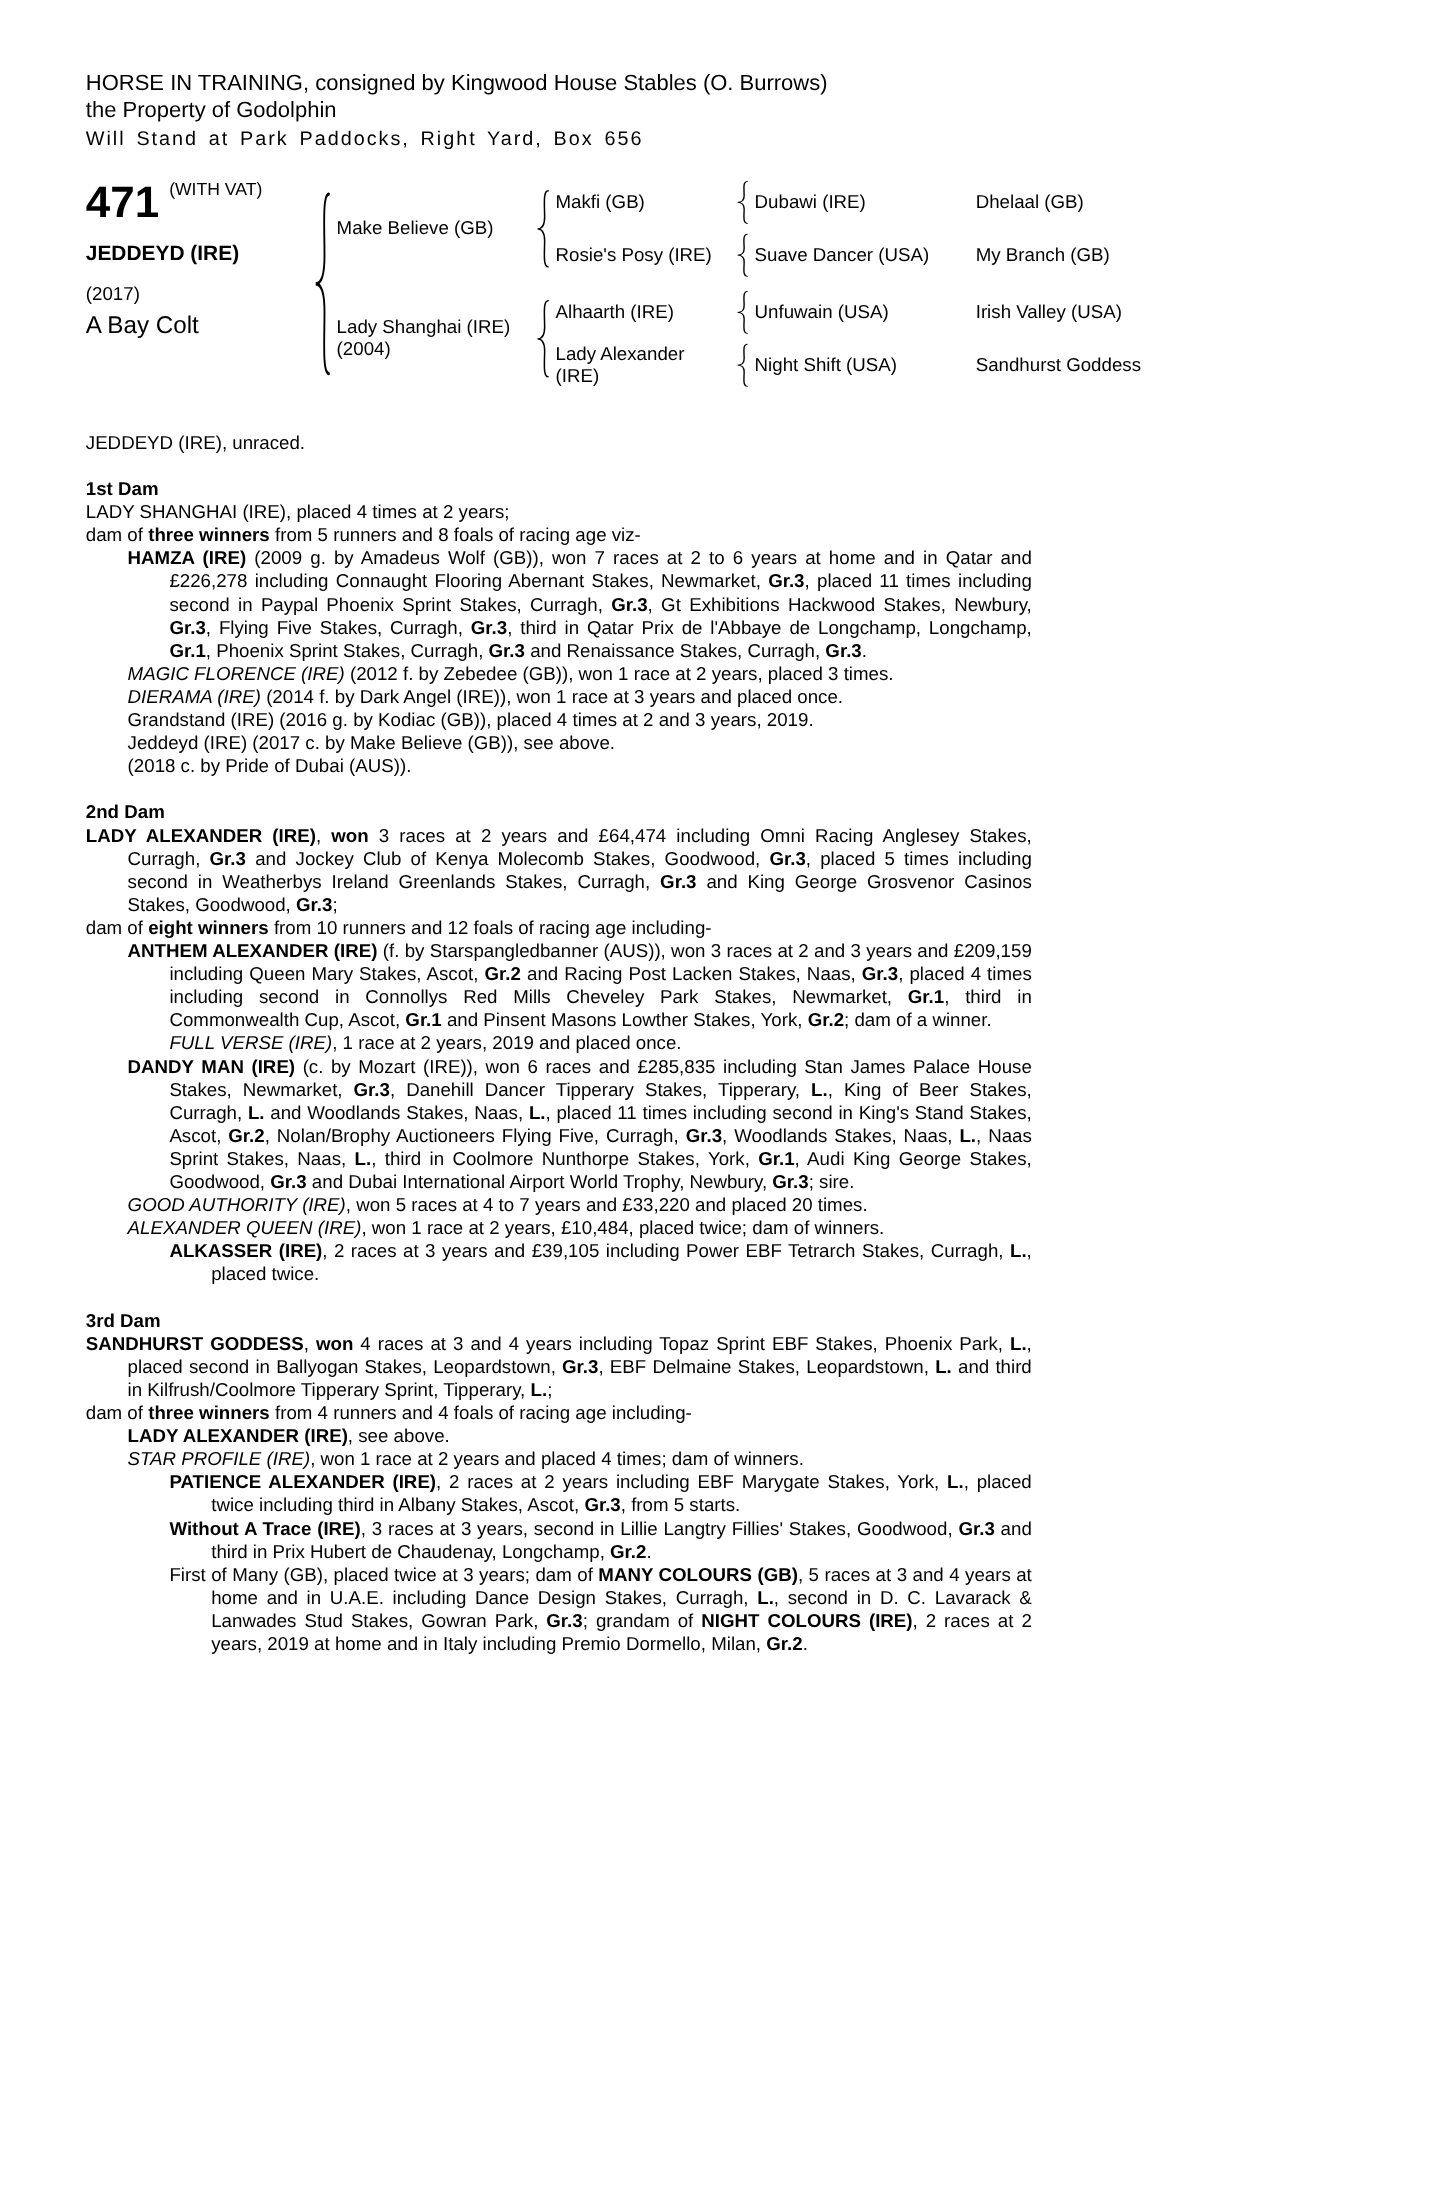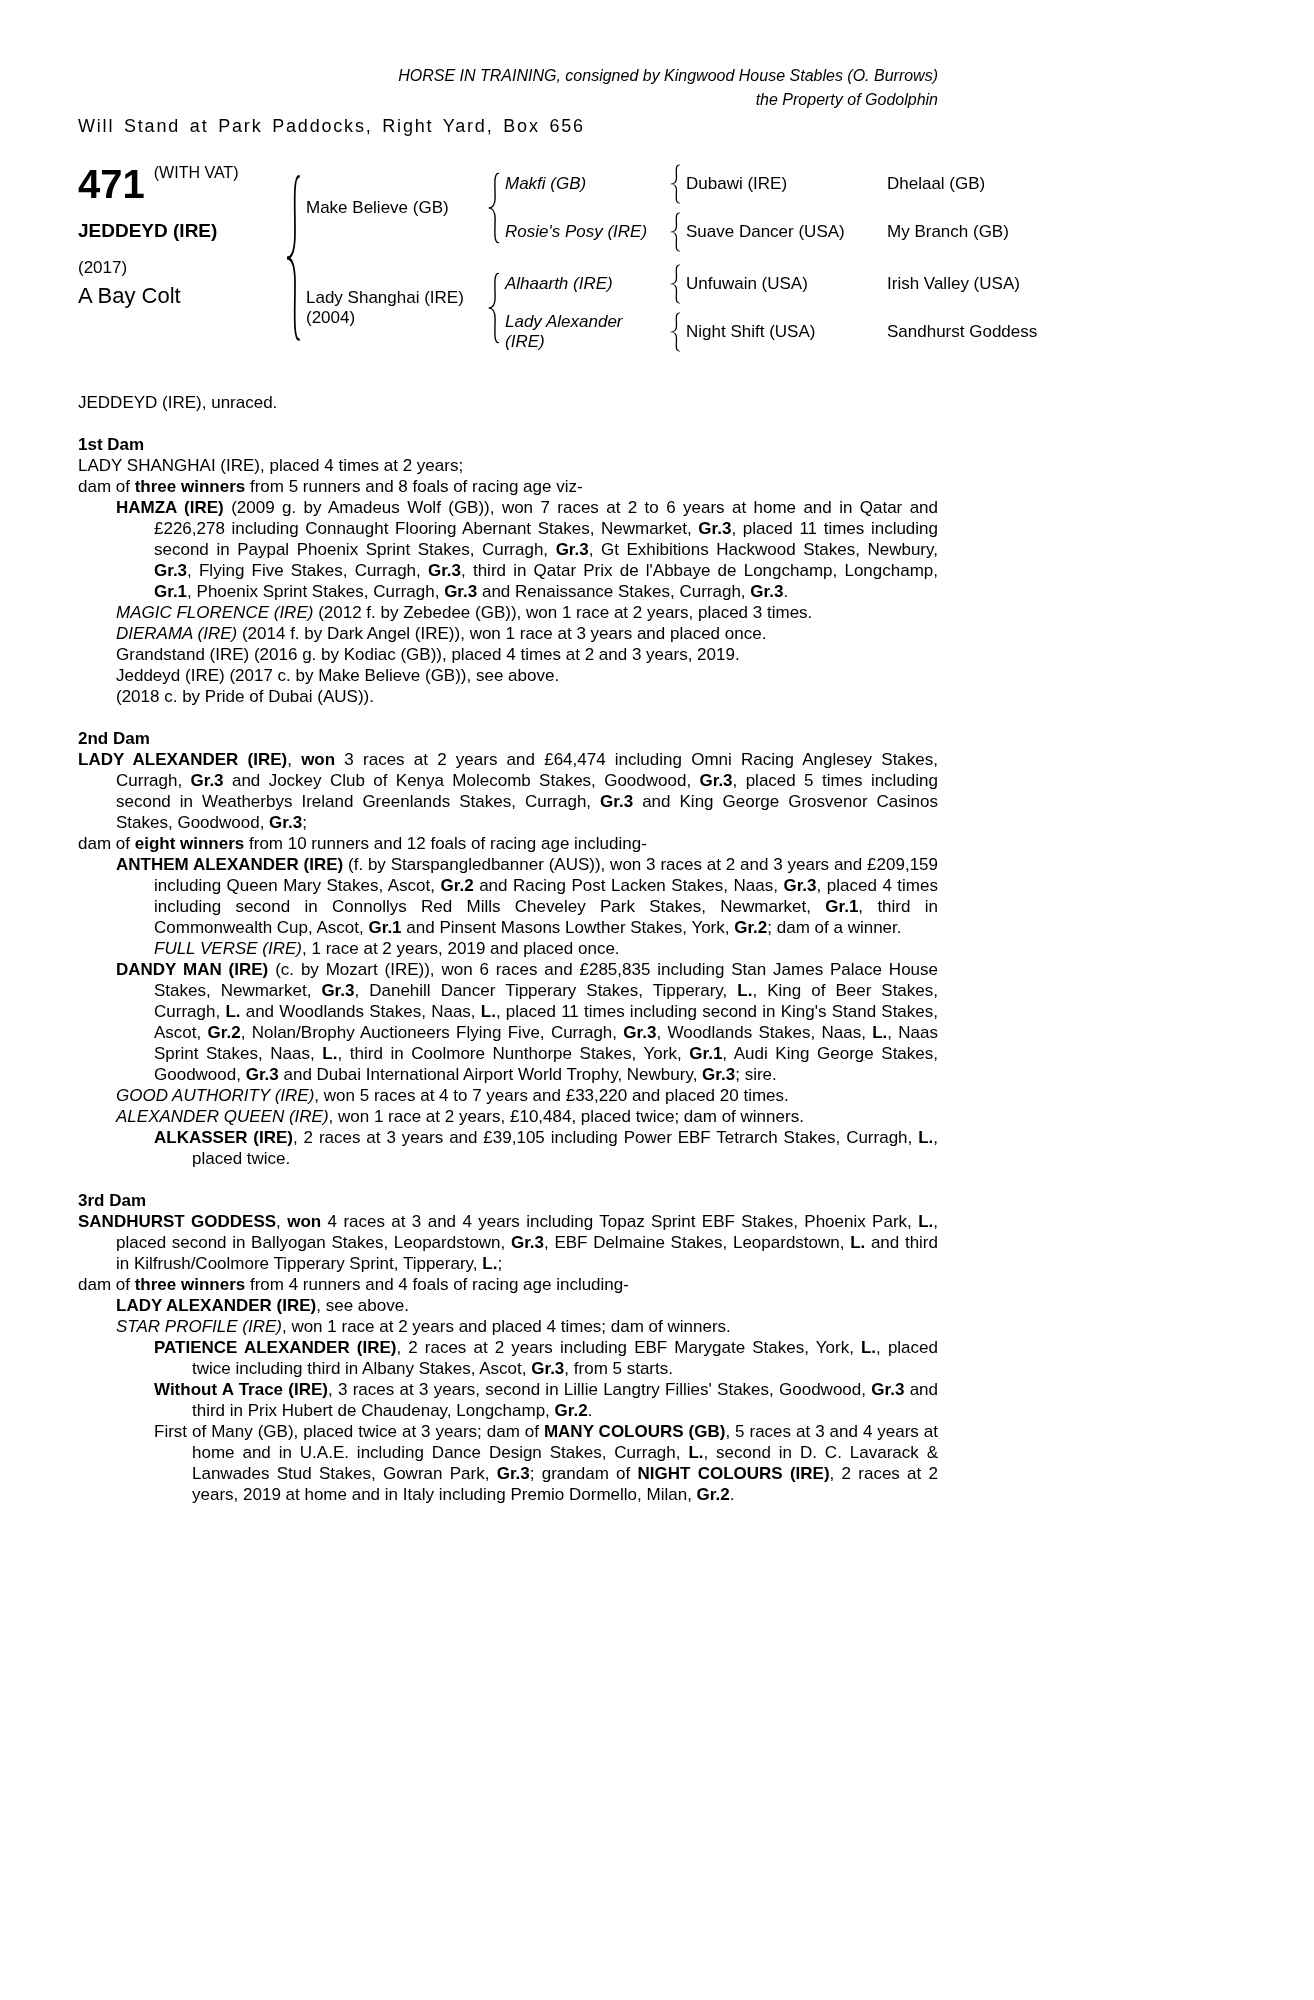--- a/index.html
+++ b/index.html
@@ -6,40 +6,40 @@
   .page{
     position:relative;
     width:1314px;height:2000px;
     background:#ffffff;color:#000;
     font-family:"Liberation Sans",sans-serif;
     box-sizing:border-box;
     padding:64px 0 0 78px;
   }
   .content{width:860px;}
   
-  .hline1,.hline2{font-style:italic;font-size:16px;line-height:24px;text-align:right;}
+  .hline1,.hline2{font-size:20px;line-height:24px;text-align:left;}
   .hline3{font-weight:normal;font-size:18px;line-height:24px;letter-spacing:1.8px;word-spacing:3px;margin-top:2px;}
   
   .lot-ped{display:flex;align-items:flex-start;margin-top:26px;}
   .lot-block{width:205px;flex:0 0 205px;}
   .lot-row{display:flex;align-items:flex-start;gap:9px;}
   .lot-num{font-size:40px;font-weight:bold;line-height:40px;}
   .lot-vat{font-size:16px;}
   .lot-name{font-weight:bold;font-size:19px;margin-top:16px;}
   .lot-year{font-size:17px;margin-top:16px;}
   .lot-desc{font-size:22px;margin-top:5px;}
   .tree{display:flex;align-items:center;font-size:17px;line-height:20px;}
   .branch{display:flex;align-items:center;}
   .kids{display:flex;flex-direction:column;}
   .g1kids{gap:12px;}
   .g2kids{gap:8px;}
   .g3pair{display:flex;flex-direction:row;gap:1px;}
   .cell{margin-right:4px;}
   .g1cell{width:175px;flex:0 0 175px;}
-  .g2cell{width:158px;flex:0 0 158px;font-style:italic;}
+  .g2cell{width:158px;flex:0 0 158px;}
   .g3cell{width:200px;}
   .brace{flex:0 0 auto;margin:0 5px 0 2px;}
   .brace path{fill:none;stroke:#000;stroke-width:1.7;stroke-linecap:round;}
   .brace-big{width:16px;height:170px;}
   .brace-mid{width:13px;height:72px;}
   .brace-sm{width:12px;height:40px;}
   
   .body-text{margin-top:40px;width:860px;font-size:17px;line-height:21px;}
   .para{text-align:justify;}
   .indent0{padding-left:38px;text-indent:-38px;}

